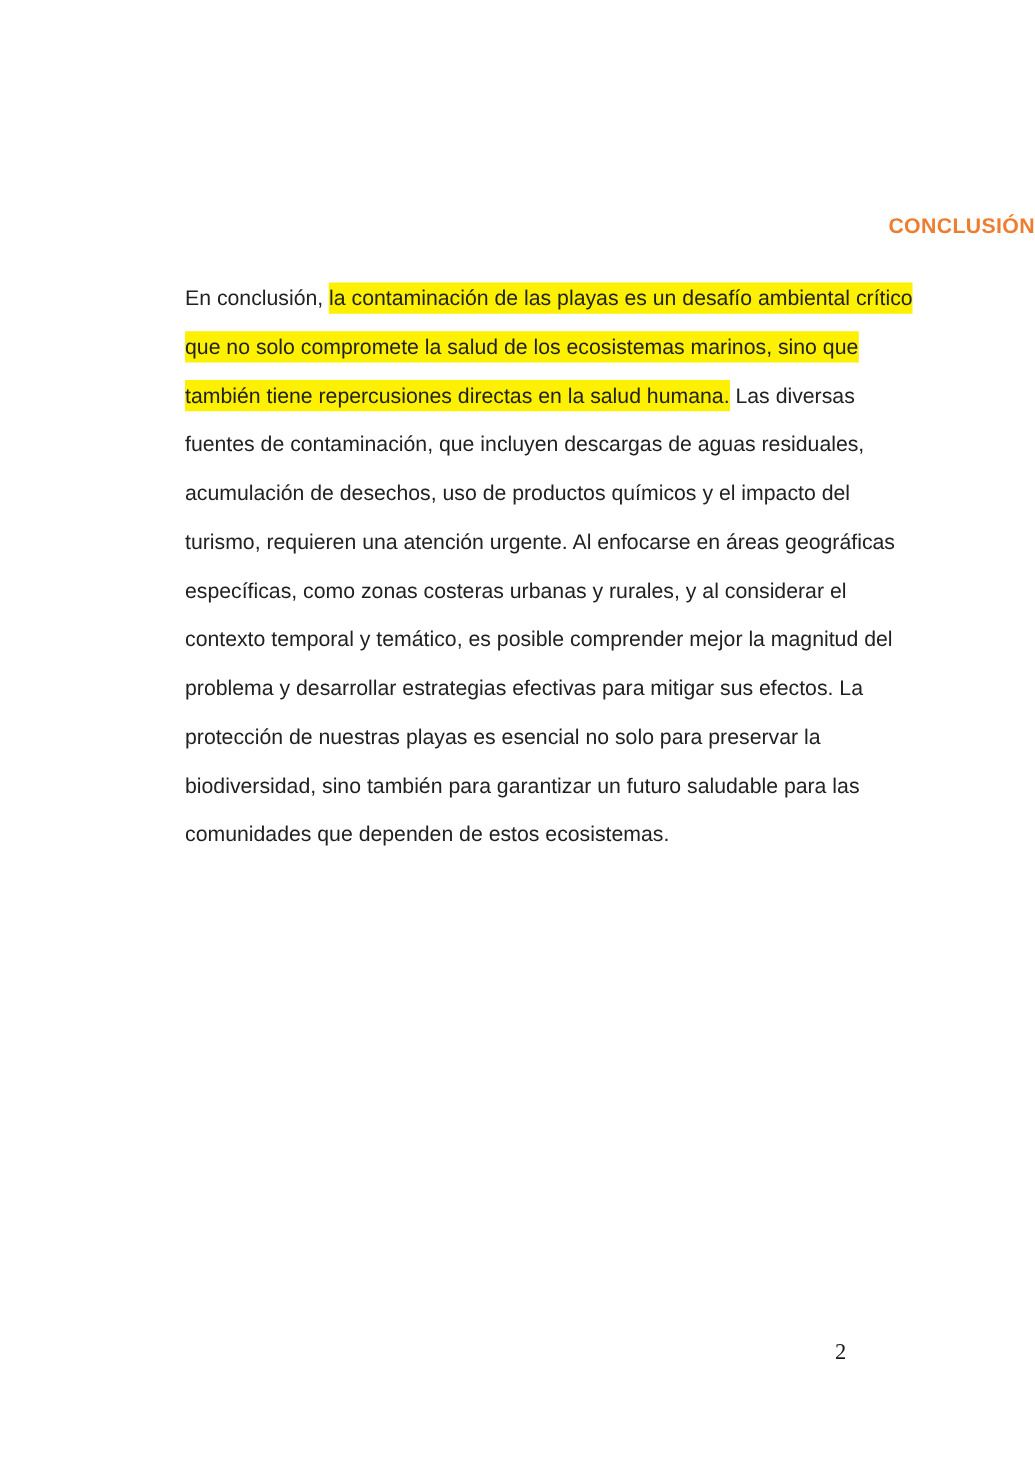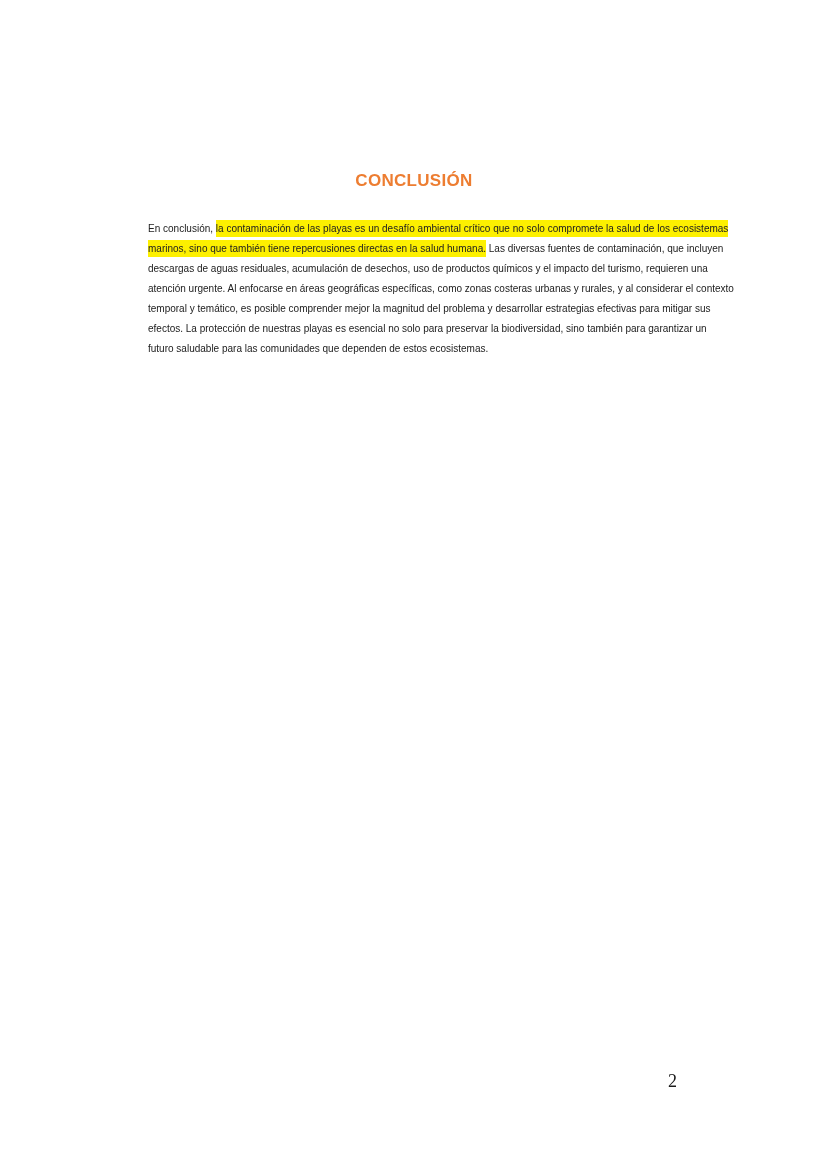--- a/index.html
+++ b/index.html
@@ -14,34 +14,34 @@
     background: var(--page-bg, #ffffff);
     font-family: "Liberation Sans", sans-serif;
     overflow: hidden;
   }
   .doc-title {
     position: absolute;
     top: 171px;
     left: 0;
     width: 828px;
     margin: 0;
-    text-align: center;
+    text-align: right;
     font-size: 17px;
     font-weight: bold;
     letter-spacing: 0.3px;
     color: var(--title-color, #ED7D31);
   }
   .paragraph {
     position: absolute;
     left: 148px;
     top: 219px;
     width: 586px;
     margin: 0;
-    font-size: 10px;
-    line-height: 20px;
+    font-size: 17px;
+    line-height: 39px;
     color: var(--body-color, #212121);
     text-align: left;
   }
   .hl {
     background: var(--hl-color, #FFF100);
     padding: 3px 0;
   }
   .page-number {
     position: absolute;
     left: 668px;

